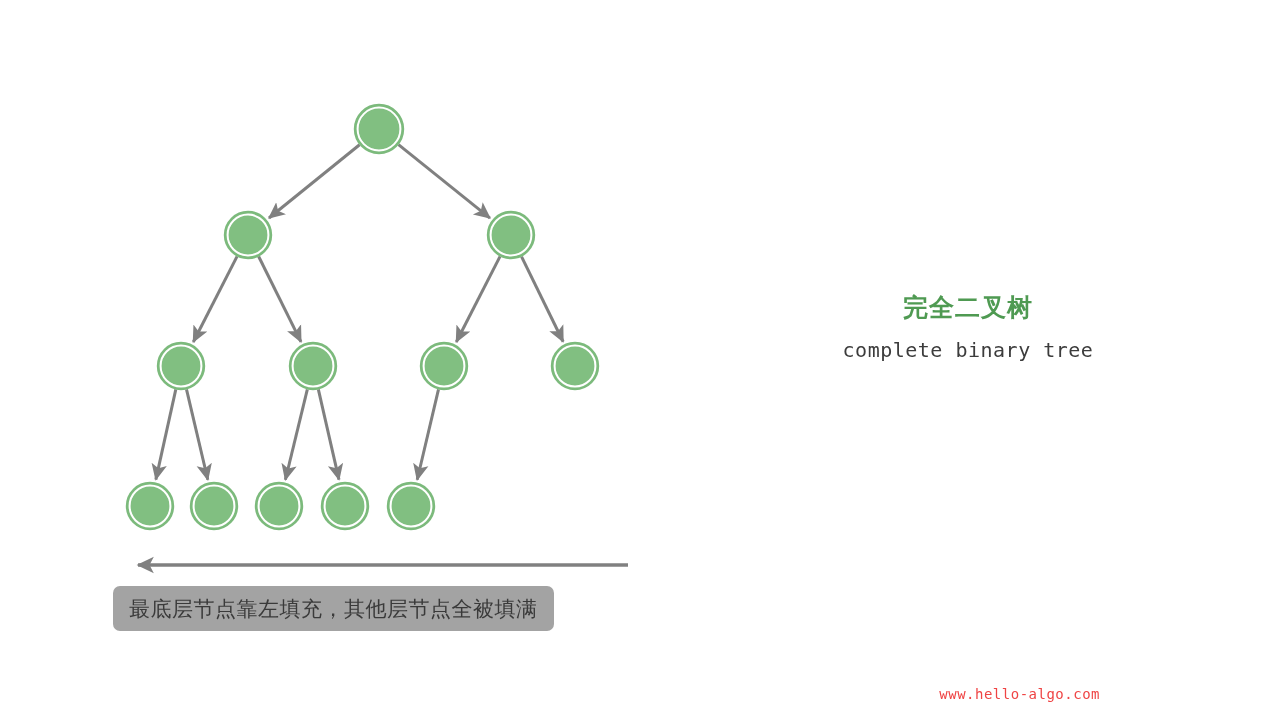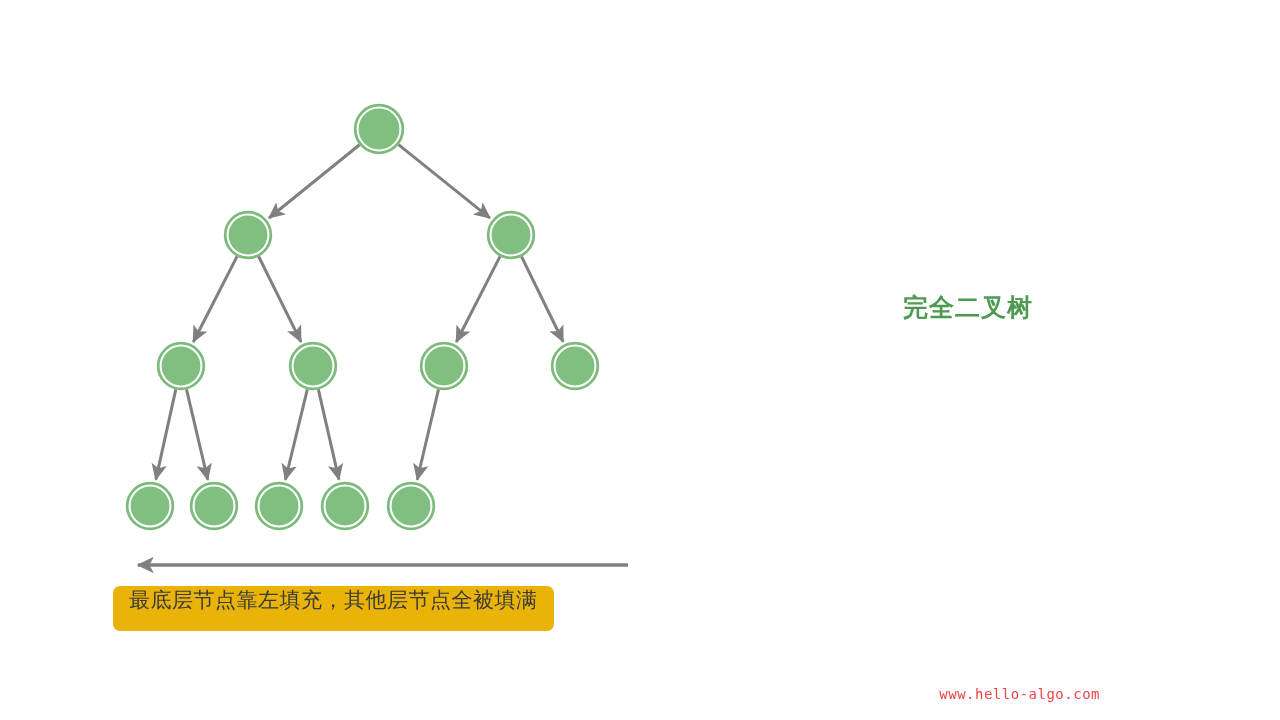--- a/index.html
+++ b/index.html
@@ -50,22 +50,22 @@
     color: #3c3c3c;
     letter-spacing: 0.5px;
   }
   .caption-box {
     position: absolute;
     left: 113px;
     top: 586px;
     height: 45px;
     padding: 0 16px;
     display: flex;
-    align-items: flex-start;
-    background: #eab308;
+    align-items: center;
+    background: #a3a3a3;
     border-radius: 7px;
   }
   .caption-text {
     font-family: "Liberation Sans", sans-serif;
     font-size: 21px;
     color: #3a3a3a;
     letter-spacing: 0.5px;
     white-space: nowrap;
   }
   .watermark {
@@ -167,20 +167,21 @@
           <circle cx="411" cy="506" r="18.8" fill="#81bf81"></circle>
         </g>
       </g>
     <g id="direction-layer">
         <line x1="628" y1="565" x2="138" y2="565" stroke="#808080" stroke-width="3.6" marker-end="url(#arrowhead-big)"></line>
       </g>
   </svg>
 
   <div class="legend">
     <div class="legend-title">完全二叉树</div>
+    <div class="legend-sub">complete binary tree</div>
   </div>
 
   <div class="caption-box">
     <span class="caption-text">最底层节点靠左填充，其他层节点全被填满</span>
   </div>
 
   <div class="watermark">www.hello-algo.com</div>
 
 </div>
 

